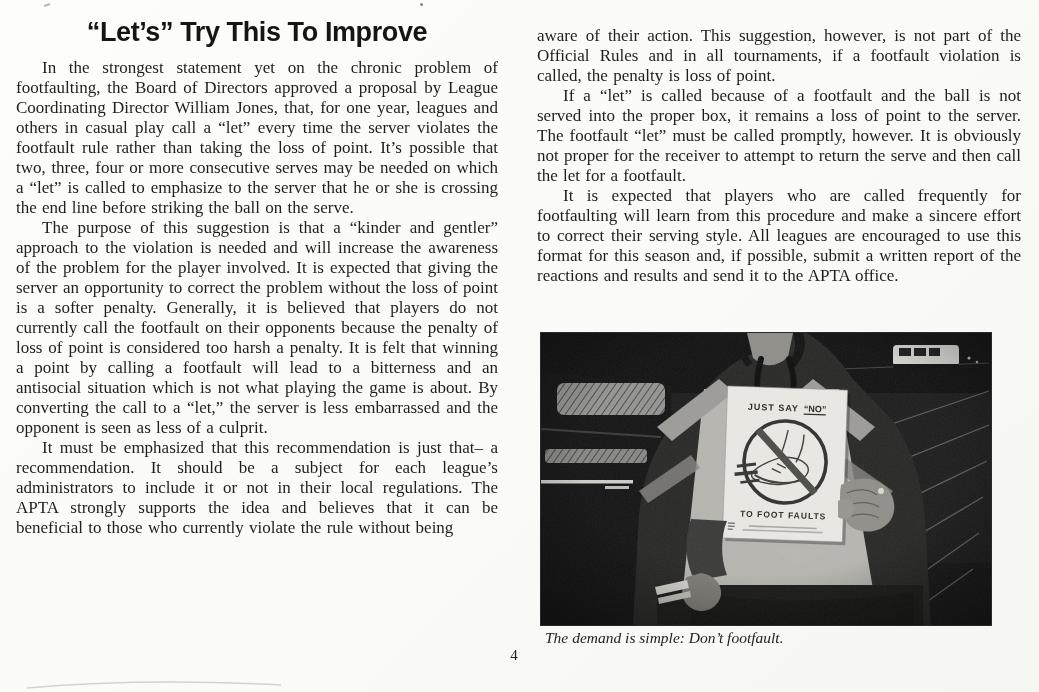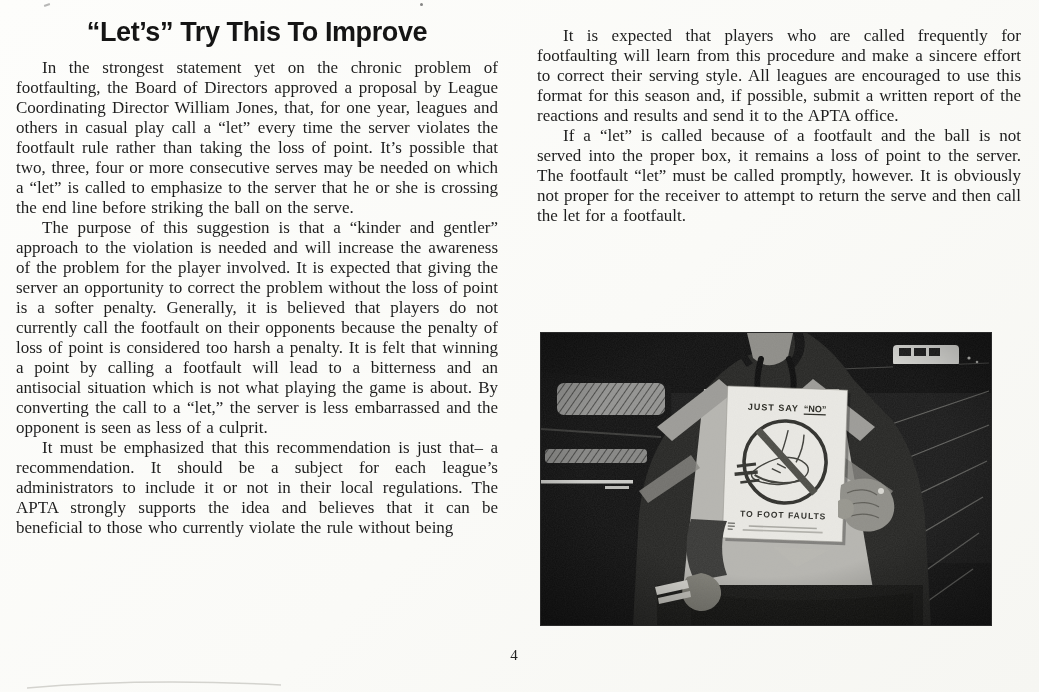--- a/index.html
+++ b/index.html
@@ -61,22 +61,23 @@
     </h1>
     <div class="body-text">
       <p><span>In the strongest statement yet on the chronic problem of footfaulting, the Board of Directors approved a proposal by League Coordinating Director William Jones, that, for one year, leagues and others in casual play </span><b>call a “let” every time</b><span> the server violates the footfault rule rather than taking the loss of point. It’s possible that two, three, four or more consecutive serves may be needed on which a “let” is called to emphasize to the server that he or she is crossing the end line before striking the ball on the serve.</span></p>
       <p>The purpose of this suggestion is that a “kinder and gentler” approach to the violation is needed and will increase the awareness of the problem for the player involved. It is expected that giving the server an opportunity to correct the problem without the loss of point is a softer penalty. Generally, it is believed that players do not currently call the footfault on their opponents because the penalty of loss of point is considered too harsh a penalty. It is felt that winning a point by calling a footfault will lead to a bitterness and an antisocial situation which is not what playing the game is about. By converting the call to a “let,” the server is less embarrassed and the opponent is seen as less of a culprit.</p>
       <p>It must be emphasized that this recommendation is just that– a recommendation. It should be a subject for each league’s administrators to include it or not in their local regulations. The APTA strongly supports the idea and believes that it can be beneficial to those who currently violate the rule without being</p>
     </div>
   </div>
 
   <div class="col-right">
     <div class="body-text">
+      <p class="no-indent">aware of their action. This suggestion, however, is not part of the Official Rules and in all tournaments, if a footfault violation is called, the penalty is loss of point.</p>
+      <p>If a “let” is called because of a footfault and the ball is not served into the proper box, it remains a loss of point to the server. The footfault “let” must be called promptly, however. It is obviously not proper for the receiver to attempt to return the serve and then call the let for a footfault.</p>
       <p>It is expected that players who are called frequently for footfaulting will learn from this procedure and make a sincere effort to correct their serving style. All leagues are encouraged to use this format for this season and, if possible, submit a written report of the reactions and results and send it to the APTA office.</p>
-      <p>If a “let” is called because of a footfault and the ball is not served into the proper box, it remains a loss of point to the server. The footfault “let” must be called promptly, however. It is obviously not proper for the receiver to attempt to return the serve and then call the let for a footfault.</p>
     </div>
   </div>
 
   <div class="photo-wrap">
     <svg width="450" height="292" viewBox="0 0 450 292">
       <defs>
         <pattern id="hatch" width="6" height="6" patternUnits="userSpaceOnUse" patternTransform="rotate(35)">
           <rect width="6" height="6" fill="#939391"></rect>
           <line x1="0" y1="0" x2="0" y2="6" stroke="#4a4a48" stroke-width="2"></line>
         </pattern>
@@ -190,20 +191,21 @@
         <path d="M146,244 C138,256 140,270 152,276 C164,282 178,274 180,262 C181,250 172,242 160,240 Z" fill="#7e7d75"></path>
         <polygon points="114,254 146,247 148,255 116,262" fill="#d6d5cf"></polygon>
         <polygon points="117,265 149,258 150,264 118,271" fill="#c6c5bf"></polygon>
       </g>
 
       <rect width="450" height="292" filter="url(#grain)" opacity="0.22"></rect>
       <rect width="450" height="292" fill="url(#vig)"></rect>
     </svg>
   </div>
 
+  <div class="caption">The demand is simple: Don’t footfault.</div>
   <div class="page-number">4</div>
 
   <div class="speck-top"></div>
   <div class="speck-corner"></div>
   <svg class="bottom-curve" width="260" height="14">
     <path d="M2,12 Q120,2 256,9" stroke="#c7c6c1" stroke-width="1.5" fill="none"></path>
   </svg>
 
 </div>
 

